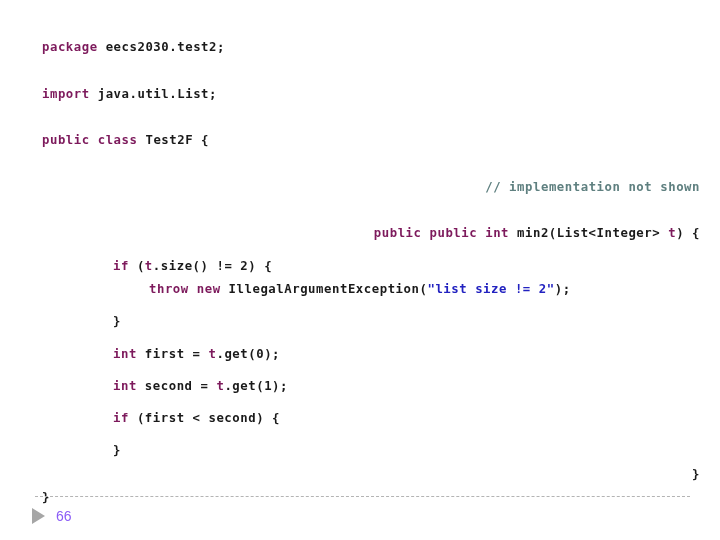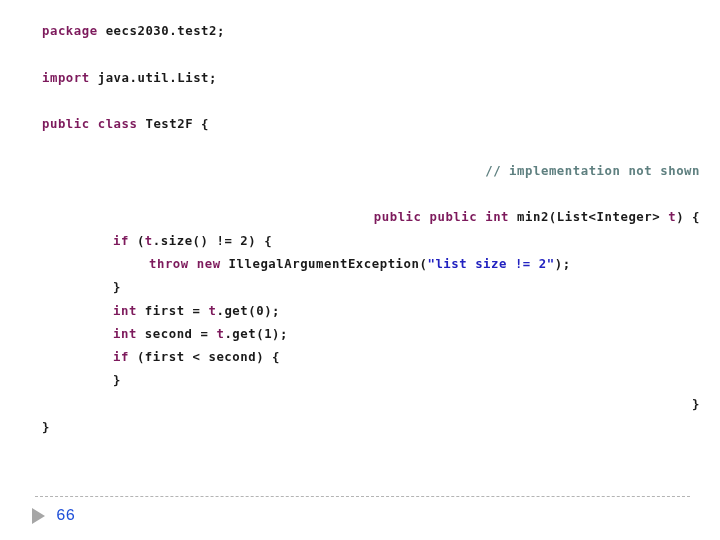--- a/index.html
+++ b/index.html
@@ -17,41 +17,41 @@
     background: #ffffff;
     overflow: hidden;
   }
 
   
   #code {
     position: absolute;
     left: 0;
     top: 0;
     width: 700px;
-    padding-top: 20px;
+    padding-top: 36px;
     box-sizing: border-box;
   }
   .code-line {
     font-family: "DejaVu Sans Mono", monospace;
     font-size: 12.3px;
     font-weight: bold;
     line-height: 23.3px;
     height: 23.3px;
     white-space: pre;
     color: #1a1a1a;
     letter-spacing: 0.55px;
   }
   .code-line.blank {
     color: transparent;
   }
 
   
   .ind0 { padding-left: 42px; }
   .ind1 { padding-left: 78px; text-align: right; }
-  .ind2 { padding-left: 113px; }
+  .ind2 { padding-left: 113px; margin-top: 9px; }
   .ind3 { padding-left: 149px; }
 
   
   .kw  { color: #7d1a5c; }
   .str { color: #2222c0; }
   .cm  { color: #5f8080; }
   .pl  { color: #1a1a1a; }
 
   
   #footer-rule {
@@ -73,23 +73,23 @@
   }
   #play-triangle {
     width: 0;
     height: 0;
     border-top: 8px solid transparent;
     border-bottom: 8px solid transparent;
     border-left: 13px solid #a6a6a6;
     margin-right: 11px;
   }
   #page-number {
-    font-family: Liberation Mono, monospace;
-    font-size: 16px;
-    color: #1d4ed8;
+    font-family: Liberation Sans, sans-serif;
+    font-size: 14px;
+    color: #8b5cf6;
     line-height: 16px;
   }
 </style>
 </head>
 <body>
 
 <div id="slide">
 
   <div id="code">
       <div class="code-line ind0"><span class="kw">package</span><span class="pl"> eecs2030.test2;</span></div>

